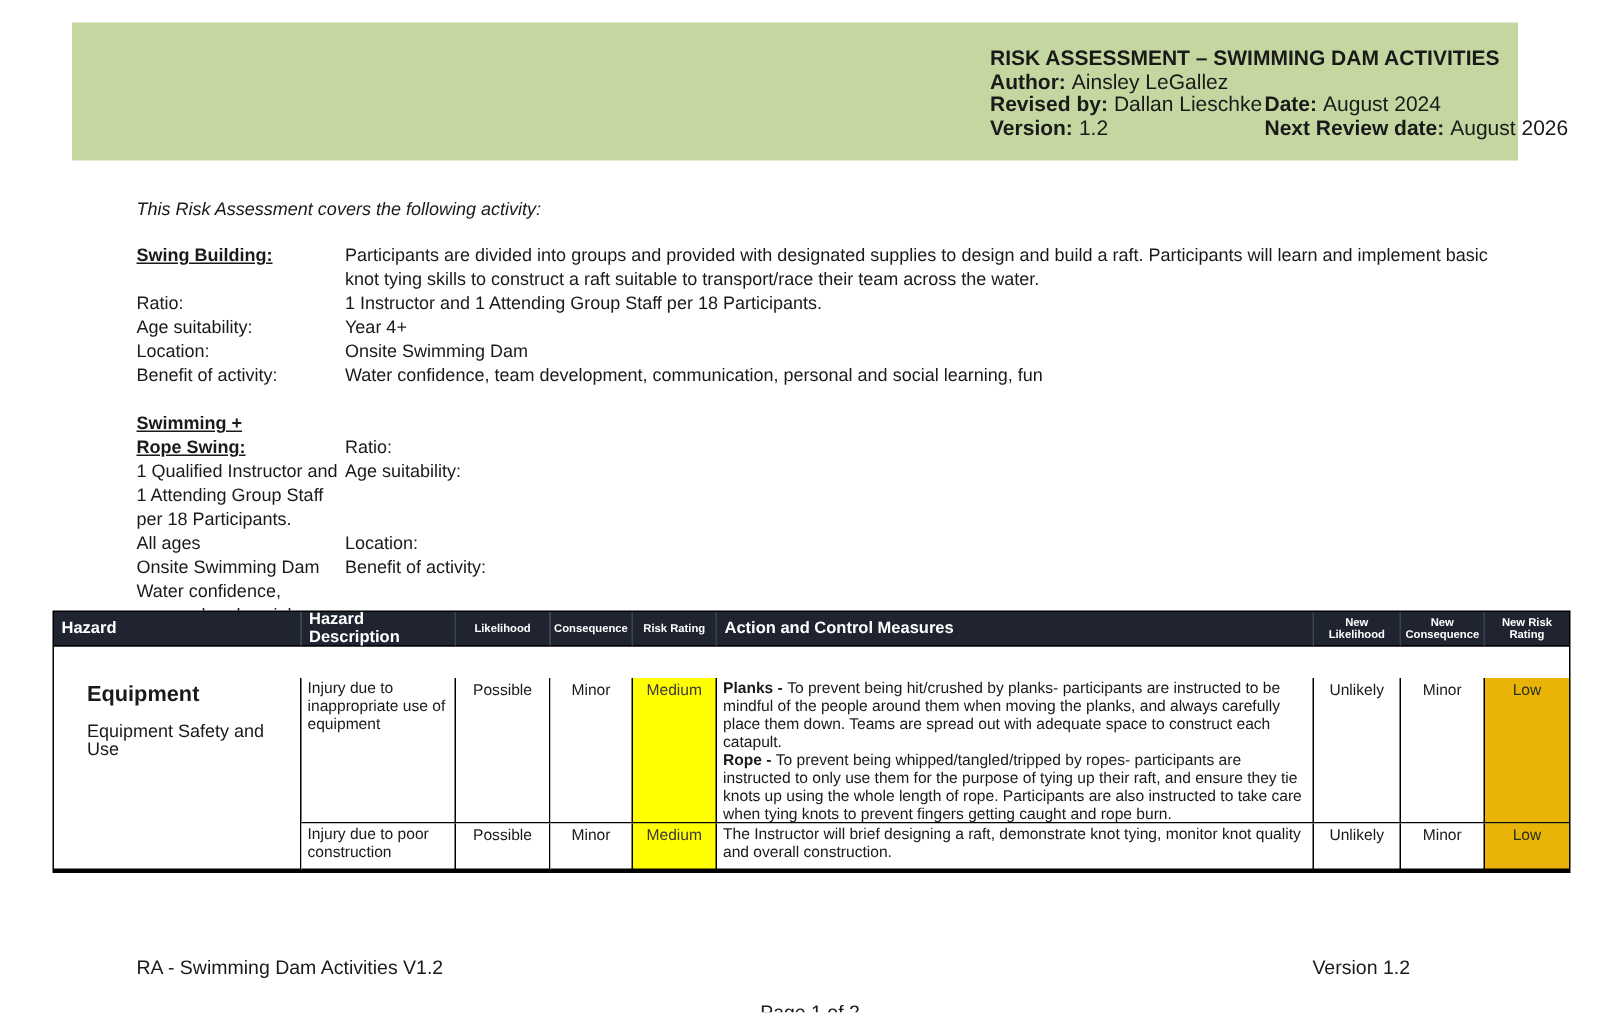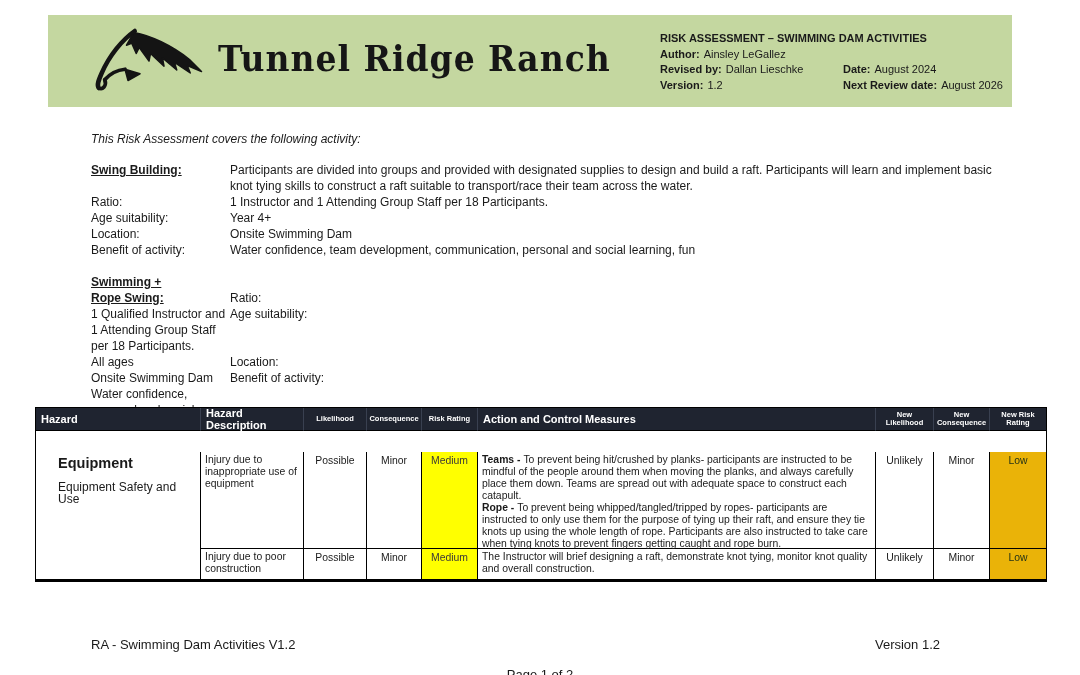--- a/index.html
+++ b/index.html
@@ -4,21 +4,21 @@
 <style>
   html,body{margin:0;padding:0;background:#fff;}
   .page{position:relative;width:1080px;height:675px;background:#fff;overflow:hidden;
         font-family:"Liberation Sans",sans-serif;color:#1a1a1a;}
   
   .band{position:absolute;left:48px;top:15px;width:964px;height:92px;background:#c4d7a0;}
   .logo{position:absolute;left:14px;top:4px;display:flex;align-items:center;}
   .logo svg{display:block;}
   .logo-text{font-family:"DejaVu Serif",serif;font-weight:700;font-size:33px;letter-spacing:1px;
              color:#161616;margin-left:6px;transform:scaleY(1.05);}
-  .info{position:absolute;left:612px;top:16px;width:345px;font-size:11px;line-height:15.5px;}
+  .info{position:absolute;left:612px;top:16px;width:345px;font-size:14px;line-height:15.5px;}
   .info .row{white-space:nowrap;}
   .info b{margin-right:4px;}
   .info .grid{display:grid;grid-template-columns:183px auto;}
   .info-title{font-weight:bold;}
   
   .intro{position:absolute;left:91px;top:132px;font-size:12px;font-style:italic;}
   .activity{position:absolute;left:91px;display:grid;grid-template-columns:139px 775px;
             font-size:12px;line-height:16px;}
   .act-name{font-weight:bold;text-decoration:underline;}
   .activity .val{grid-column:2;}
@@ -48,33 +48,20 @@
   .footer{position:absolute;left:91px;top:637px;width:849px;display:flex;
           justify-content:space-between;font-size:13px;}
   .pagenum{position:absolute;left:490px;top:667px;width:100px;text-align:center;font-size:13px;}
 </style>
 </head>
 <body>
 
 <div class="page">
 
   <div class="band">
-    <div class="logo">
-      <svg viewBox="0 0 200 100" width="150" height="78" aria-hidden="true">
-        <g fill="#141414" stroke="#141414" stroke-linecap="round" stroke-linejoin="round">
-          <path d="M97,14 C80,26 63,47 53,70 C49,79 46,86 49,90" fill="none" stroke-width="6"></path>
-          <path d="M49,90 C54,93 60,87 57,79" fill="none" stroke-width="5"></path>
-          <path d="M57,79 C64,71 74,66 84,65" fill="none" stroke-width="5"></path>
-          <path d="M84,65 L104,71 L88,80 Z" stroke-width="2"></path>
-          <path d="M97,14 L86,33 L101,27 Z" stroke-width="2"></path>
-          <path d="M96,16 C118,20 146,33 170,52 L186,68 L167,60 L171,70 L150,56 L153,66 L134,50 L136,61 L118,44 L116,54 L103,36 L99,44 L91,26 Z" stroke-width="2"></path>
-        </g>
-      </svg>
-      <span class="logo-text">Tunnel Ridge Ranch</span>
-    </div>
     <div class="info">
       <div class="info-title">RISK ASSESSMENT – SWIMMING DAM ACTIVITIES</div>
       <div class="row">
         <b>Author:</b><span>Ainsley LeGallez</span>
       </div>
       <div class="grid">
         <div class="row">
           <b>Revised by:</b><span>Dallan Lieschke</span>
         </div>
         <div class="row">
@@ -134,21 +121,21 @@
     <div class="cell r3">Injury due to inappropriate use of equipment</div>
 
     <div class="cell hazard">
       <div class="hz-name">Equipment</div>
       <div class="hz-sub">Equipment Safety and Use</div>
     </div>
     <div class="cell center r3">Possible</div>
     <div class="cell center r3">Minor</div>
     <div class="cell center yellow r3">Medium</div>
     <div class="cell action r3">
-      <p><b>Teams - </b><span>To prevent being hit/crushed by planks- participants are instructed to be mindful of the people around them when moving the planks, and always carefully place them down. Teams are spread out with adequate space to construct each catapult.</span></p>
+      <p><b>Planks - </b><span>To prevent being hit/crushed by planks- participants are instructed to be mindful of the people around them when moving the planks, and always carefully place them down. Teams are spread out with adequate space to construct each catapult.</span></p>
       <p><b>Rope - </b><span>To prevent being whipped/tangled/tripped by ropes- participants are instructed to only use them for the purpose of tying up their raft, and ensure they tie knots up using the whole length of rope. Participants are also instructed to take care when tying knots to prevent fingers getting caught and rope burn.</span></p>
     </div>
     <div class="cell center r3">Unlikely</div>
     <div class="cell center r3">Minor</div>
     <div class="cell center green last r3">Low</div>
 
     <div class="cell r4">Injury due to poor construction</div>
     <div class="cell center r4">Possible</div>
     <div class="cell center r4">Minor</div>
     <div class="cell center yellow r4">Medium</div>

